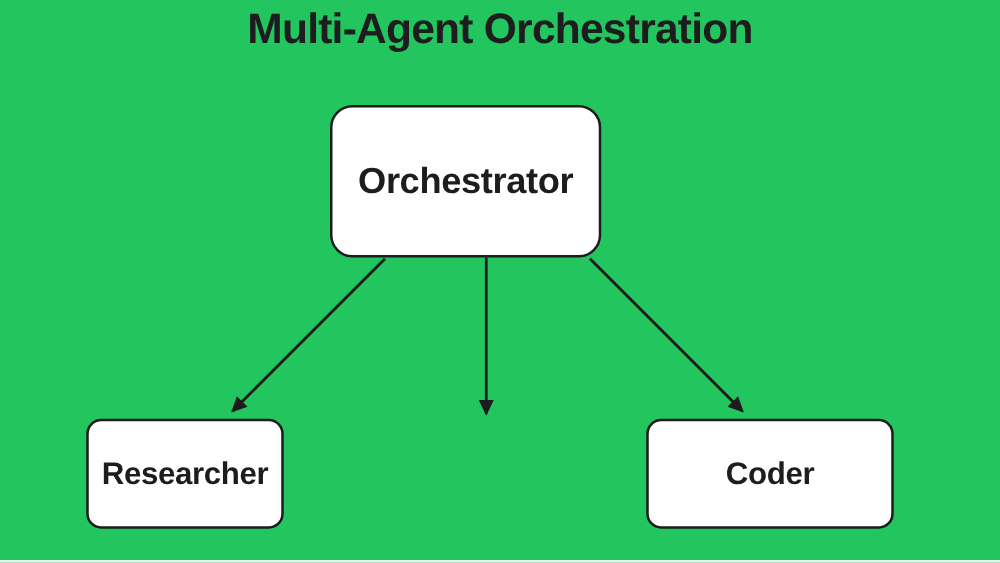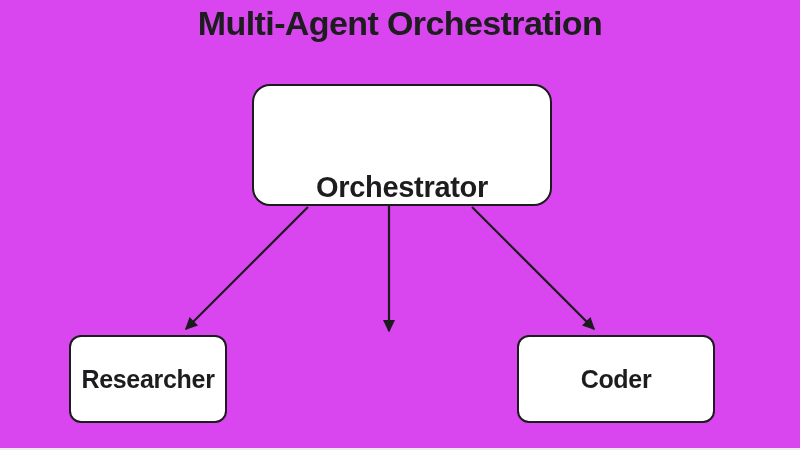--- a/index.html
+++ b/index.html
@@ -4,21 +4,21 @@
 <style>
   html, body {
     margin: 0;
     padding: 0;
     background: #fbfbfb;
   }
   .canvas {
     position: relative;
     width: 800px;
     height: 450px;
-    background: #d946ef;
+    background: #22c55e;
     overflow: hidden;
     font-family: "Liberation Sans", sans-serif;
     color: #1c1c1e;
   }
   .diagram-title {
     position: absolute;
     top: 4px;
     left: 0;
     width: 800px;
     text-align: center;
@@ -48,26 +48,25 @@
     justify-content: center;
     box-sizing: border-box;
   }
   .node-label {
     font-weight: 600;
     color: #1d1d1f;
     letter-spacing: -0.3px;
     white-space: nowrap;
   }
   .node-root {
-    left: 252px;
+    left: 264px;
     top: 84px;
-    width: 300px;
+    width: 217px;
     height: 122px;
     border-radius: 18px;
-    align-items: flex-end;
   }
   .node-root .node-label { font-size: 29px; }
   .node-child {
     top: 335px;
     height: 88px;
     border-radius: 12px;
   }
   .node-child .node-label { font-size: 25px; }
   .node-researcher { left: 69px;  width: 158px; }
   .node-planner    { left: 301px; width: 178px; }

